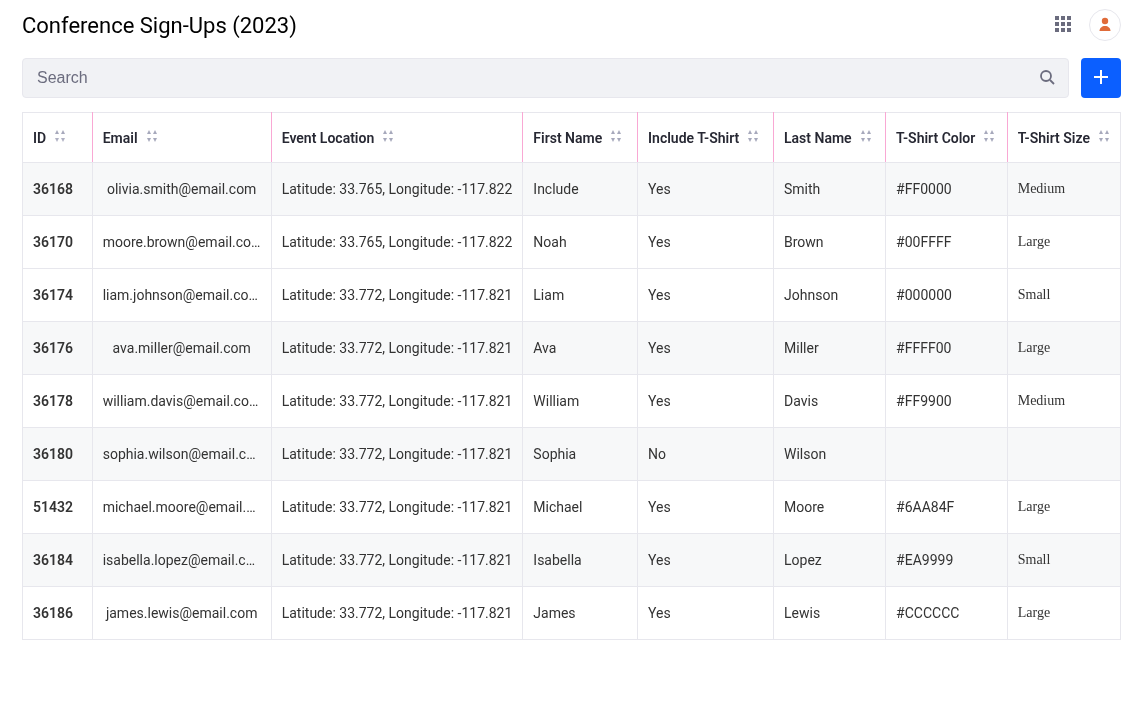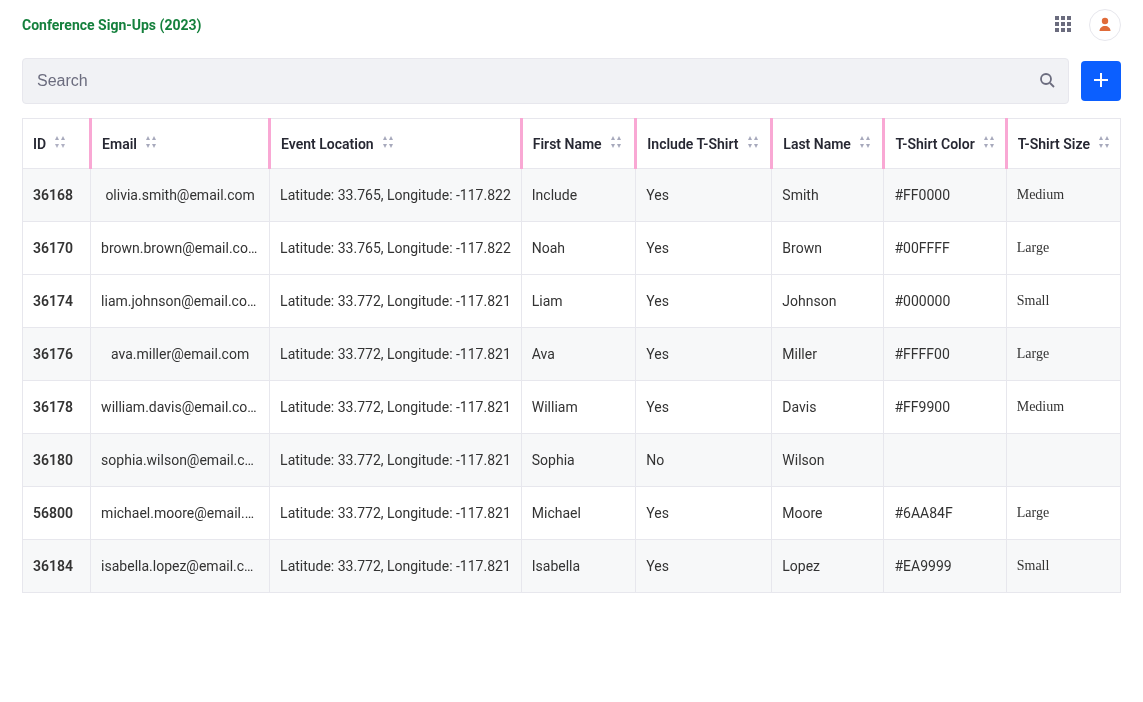--- a/index.html
+++ b/index.html
@@ -22,23 +22,23 @@
     height: 100%;
   }
   .header {
     display: flex;
     align-items: center;
     justify-content: space-between;
     padding: 12px 22px 12px 22px;
     height: 50px;
   }
   .header-title {
-    font-size: 14px;
-    font-weight: 700;
-    color: #15803d;
+    font-size: 22px;
+    font-weight: 400;
+    color: #000000;
   }
   .header-actions {
     display: flex;
     align-items: center;
     gap: 14px;
   }
   .apps-icon-btn {
     width: 24px;
     height: 24px;
     display: flex;
@@ -66,21 +66,21 @@
     align-items: center;
     padding: 8px 22px 14px 22px;
     gap: 12px;
   }
   .search-wrap {
     position: relative;
     flex: 1;
   }
   .search-input {
     width: 100%;
-    height: 46px;
+    height: 40px;
     background: #F1F2F5;
     border: 1px solid #e7e7ed;
     border-radius: 4px;
     padding: 0 40px 0 14px;
     font-size: 16px;
     color: #272833;
     outline: none;
   }
   .search-input::placeholder {
     color: #6B6C7E;
@@ -152,21 +152,21 @@
     border-right: 1px solid #e7e7ed;
     white-space: nowrap;
     overflow: hidden;
     text-overflow: ellipsis;
   }
   .data-table td:last-child {
     border-right: none;
     font-family: Liberation Serif, serif;
   }
   .data-table th {
-    border-right: 3px solid #f9a8d4;
+    border-right: 1px solid #f9a8d4;
   }
   .data-table th:last-child {
     border-right: none;
   }
   .data-table tr.odd td {
     background: #F7F8F9;
   }
   .data-table td.id-cell {
     font-weight: 600;
   }
@@ -352,21 +352,21 @@
             <td class="col-email">olivia.smith@email.com</td>
             <td class="col-loc">Latitude: 33.765, Longitude: -117.822</td>
             <td class="col-fn">Include</td>
             <td class="col-inc">Yes</td>
             <td class="col-ln">Smith</td>
             <td class="col-tc">#FF0000</td>
             <td class="col-ts">Medium</td>
           </tr>
           <tr>
             <td class="id-cell col-id">36170</td>
-            <td class="col-email">brown.brown@email.com</td>
+            <td class="col-email">moore.brown@email.com</td>
             <td class="col-loc">Latitude: 33.765, Longitude: -117.822</td>
             <td class="col-fn">Noah</td>
             <td class="col-inc">Yes</td>
             <td class="col-ln">Brown</td>
             <td class="col-tc">#00FFFF</td>
             <td class="col-ts">Large</td>
           </tr>
           <tr>
             <td class="id-cell col-id">36174</td>
             <td class="col-email">liam.johnson@email.com</td>
@@ -401,35 +401,45 @@
             <td class="id-cell col-id">36180</td>
             <td class="col-email">sophia.wilson@email.com</td>
             <td class="col-loc">Latitude: 33.772, Longitude: -117.821</td>
             <td class="col-fn">Sophia</td>
             <td class="col-inc">No</td>
             <td class="col-ln">Wilson</td>
             <td class="col-tc"></td>
             <td class="col-ts"></td>
           </tr>
           <tr>
-            <td class="id-cell col-id">56800</td>
+            <td class="id-cell col-id">51432</td>
             <td class="col-email">michael.moore@email.c...</td>
             <td class="col-loc">Latitude: 33.772, Longitude: -117.821</td>
             <td class="col-fn">Michael</td>
             <td class="col-inc">Yes</td>
             <td class="col-ln">Moore</td>
             <td class="col-tc">#6AA84F</td>
             <td class="col-ts">Large</td>
           </tr>
           <tr class="odd">
             <td class="id-cell col-id">36184</td>
             <td class="col-email">isabella.lopez@email.com</td>
             <td class="col-loc">Latitude: 33.772, Longitude: -117.821</td>
             <td class="col-fn">Isabella</td>
             <td class="col-inc">Yes</td>
             <td class="col-ln">Lopez</td>
             <td class="col-tc">#EA9999</td>
             <td class="col-ts">Small</td>
+          </tr>
+          <tr>
+            <td class="id-cell col-id">36186</td>
+            <td class="col-email">james.lewis@email.com</td>
+            <td class="col-loc">Latitude: 33.772, Longitude: -117.821</td>
+            <td class="col-fn">James</td>
+            <td class="col-inc">Yes</td>
+            <td class="col-ln">Lewis</td>
+            <td class="col-tc">#CCCCCC</td>
+            <td class="col-ts">Large</td>
           </tr>
         </tbody>
     </table>
   </div>
 </div>
 
 </body></html>

